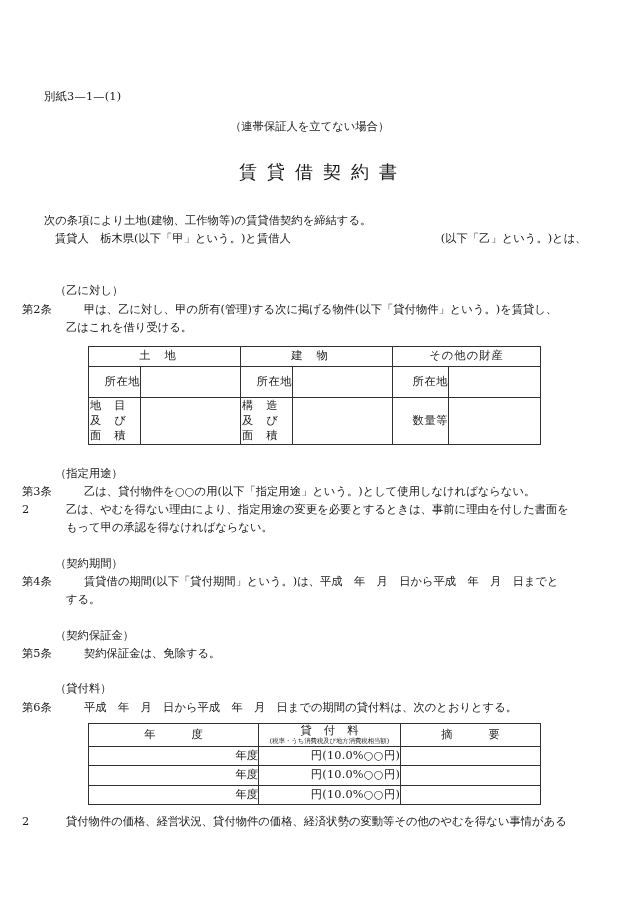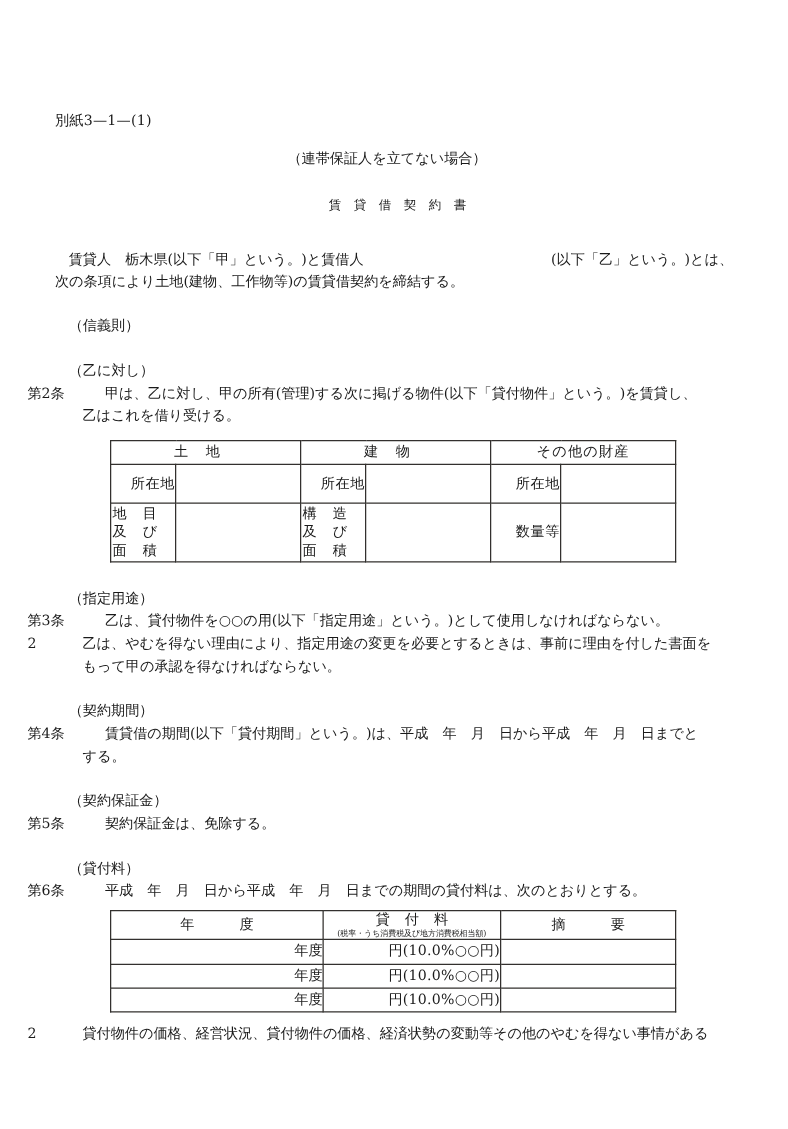--- a/index.html
+++ b/index.html
@@ -40,21 +40,21 @@
   .subtitle-row {
     text-align: left;
     padding-left: 186px;
     margin: 0 0 20px 0;
     font-size: 11.3px;
   }
   .main-title {
     text-align: center;
     margin: 0 0 26px 0;
     padding-left: 14px;
-    font-size: 10px;
+    font-size: 18px;
     letter-spacing: 10px;
   }
 
   
   .para {
     margin: 0;
     text-align: justify;
   }
   .indent1 { text-indent: 11px; }
   .hang {
@@ -160,28 +160,27 @@
 
 <div class="page">
   <div class="content">
 
     <div class="doc-no">別紙3—1—(1)</div>
 
     <div class="subtitle-row">（連帯保証人を立てない場合）</div>
 
     <div class="main-title">賃貸借契約書</div>
 
+    <div class="para">次の条項により土地(建物、工作物等)の賃貸借契約を締結する。</div>
     <div class="para indent1">
       <span>賃貸人　栃木県(以下「甲」という。)と賃借人</span><span class="blank-name"></span><span>(以下「乙」という。)とは、</span>
     </div>
-    <div class="para">次の条項により土地(建物、工作物等)の賃貸借契約を締結する。</div>
-
-    <div class="gap-m"></div>
-
-    <div class="para indent1">（信義則）</div>
+
+    <div class="gap-m"></div>
+
 
     <div class="gap-m"></div>
 
     <div class="para indent1">（乙に対し）</div>
     <div class="para hang">
       <span class="art-label">第2条</span><span>甲は、乙に対し、甲の所有(管理)する次に掲げる物件(以下「貸付物件」という。)を賃貸し、</span>
     </div>
     <div class="para" style="padding-left:22px;">乙はこれを借り受ける。</div>
 
     <div class="tbl-wrap">

